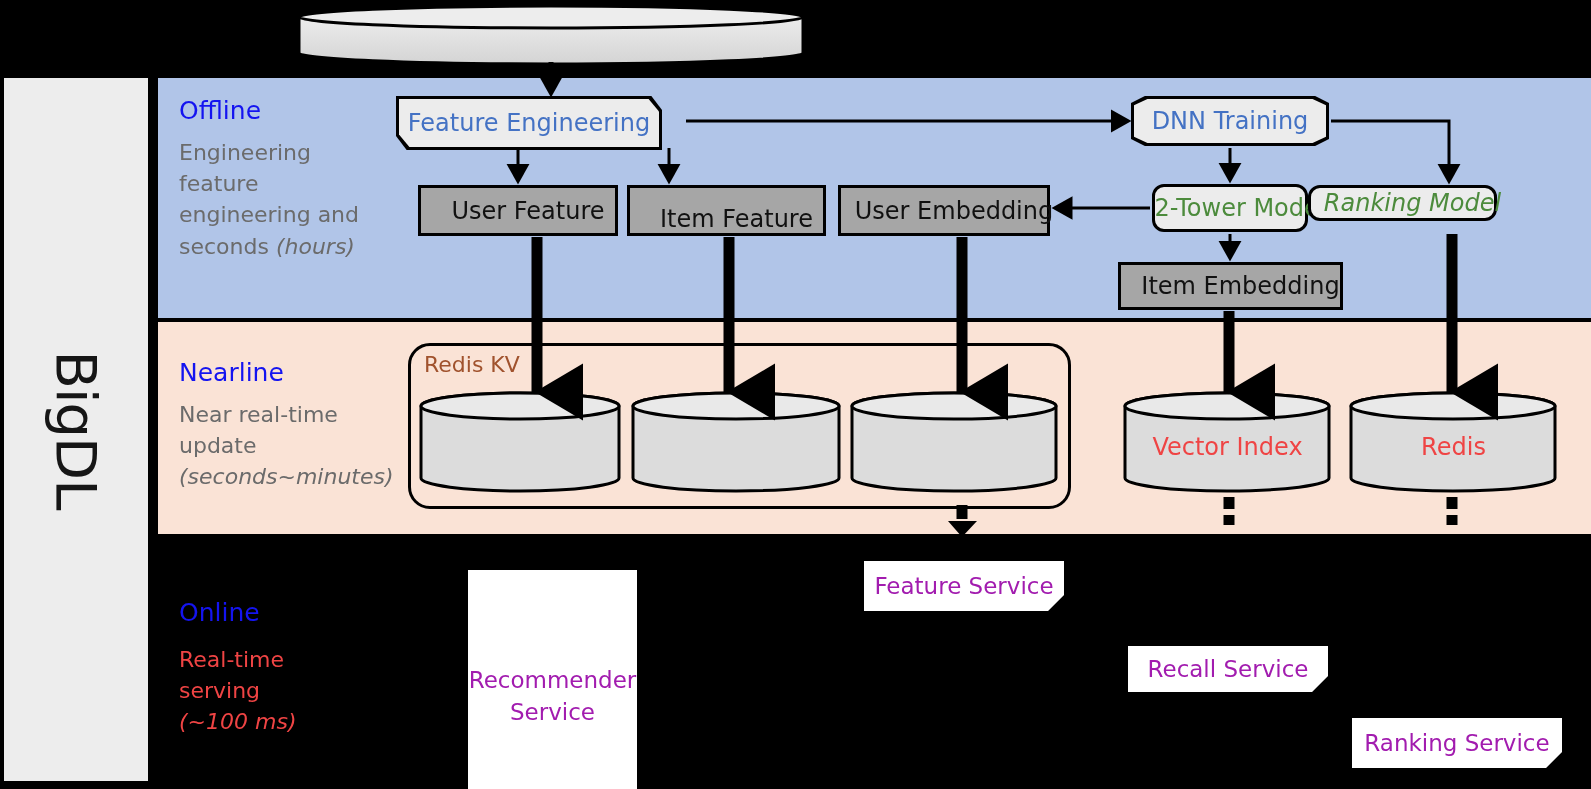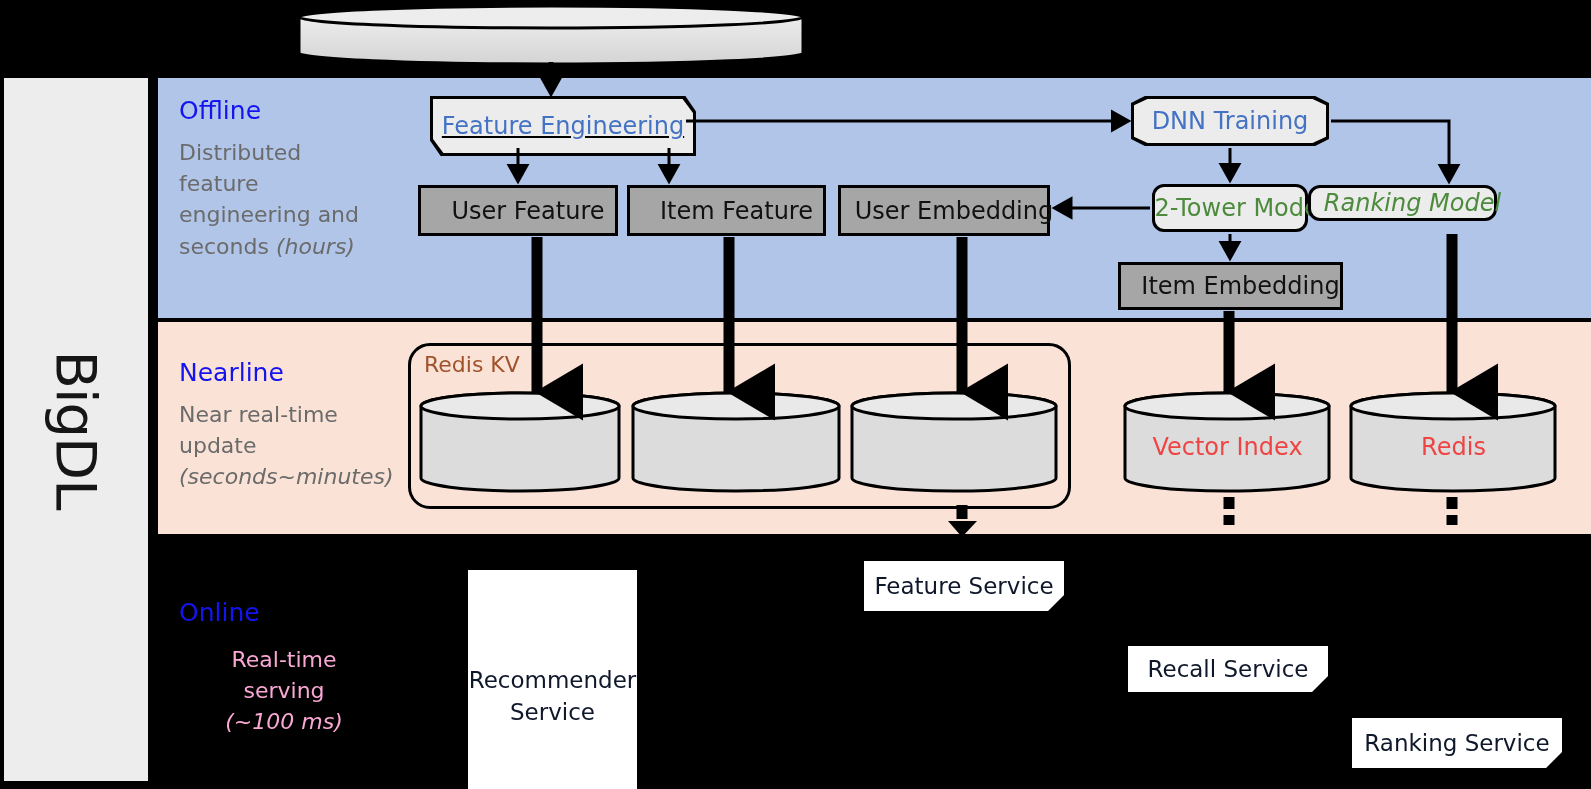--- a/index.html
+++ b/index.html
@@ -53,21 +53,21 @@
   .band-desc {
     position: absolute;
     color: #6B6B6B;
     font-size: 22px;
     line-height: 1.42;
     font-family: "DejaVu Sans", sans-serif;
     width: 210px;
   }
   .band-desc .it { font-style: italic; }
   #online-title { color: #1414F0; }
-  #online-desc  { color: #f9a8d4; text-align: center; }
+  #online-desc  { color: #ef4444; }
 
   
   .node {
     position: absolute;
     display: flex;
     align-items: center;
     justify-content: center;
     text-align: center;
     font-family: "DejaVu Sans", sans-serif;
     white-space: nowrap;
@@ -161,21 +161,21 @@
   }
 
   
   .note {
     position: absolute;
     background: #FFFFFF;
     display: flex;
     align-items: center;
     justify-content: center;
     text-align: center;
-    color: #0f172a;
+    color: #a21caf;
     font-family: "DejaVu Sans", sans-serif;
     clip-path: polygon(0 0, 100% 0, 100% calc(100% - 16px), calc(100% - 16px) 100%, 0 100%);
   }
   .note .fold {
     position: absolute;
     right: 0; bottom: 0;
     width: 16px; height: 16px;
     background: #BFBFBF;
     clip-path: polygon(100% 0, 100% 100%, 0 100%);
   }
@@ -191,21 +191,21 @@
   <div id="bigdl-rail">
     <div id="bigdl-label">BigDL</div>
   </div>
 
   <div class="band" id="band-offline"></div>
   <div class="band" id="band-nearline"></div>
   <div class="band" id="band-online"></div>
 
   <div class="band-title" style="left:179px; top:96px;">Offline</div>
   <div class="band-desc" style="left:179px; top:137px;">
-    <span>Distributed</span><br>
+    <span>Engineering</span><br>
     <span>feature</span><br>
     <span>engineering and</span><br>
     <span>seconds </span><span class="it">(hours)</span>
   </div>
 
   <div class="band-title" style="left:179px; top:358px;">Nearline</div>
   <div class="band-desc" style="left:179px; top:399px; width:230px;">
     <span>Near real-time</span><br>
     <span>update</span><br>
     <span class="it">(seconds~minutes)</span>
@@ -224,32 +224,32 @@
         <linearGradient id="cgrad" x1="0" y1="0" x2="0" y2="1">
           <stop offset="0%" stop-color="#F2F2F2"></stop>
           <stop offset="100%" stop-color="#D4D4D4"></stop>
         </linearGradient>
       </defs>
       <path d="M3,13 a252,11 0 0 1 504,0 L507,49 a252,11 0 0 1 -504,0 Z" fill="url(#cgrad)" stroke="#000" stroke-width="3"></path>
       <ellipse cx="255" cy="13" rx="252" ry="11" fill="#EDEDED" stroke="#000" stroke-width="3"></ellipse>
     </svg>
   </div>
 
-  <div class="cutbox-wrap" style="left:430px; top:96px; width:266px; height:60px;text-decoration:underline;">
+  <div class="cutbox-wrap" style="left:396px; top:96px; width:266px; height:54px;">
     <div class="cutbox-inner blue-text">Feature Engineering</div>
   </div>
 
   <div class="card-notch-wrap" style="left:1131px; top:96px; width:198px; height:50px;">
     <div class="card-notch-inner blue-text">DNN Training</div>
   </div>
 
   <div class="node rect-gray" style="left:418px; top:185px; width:200px; height:51px;">
     <span>User Feature</span>
   </div>
-  <div class="node rect-gray" style="left:627px; top:185px; width:199px; height:51px;">
+  <div class="node rect-gray" style="left:627px; top:185px; width:199px; height:51px;align-items:flex-end;">
     <span>Item Feature</span>
   </div>
   <div class="node rect-gray" style="left:838px; top:185px; width:212px; height:51px;">
     <span>User Embedding</span>
   </div>
   <div class="node rect-gray" style="left:1118px; top:262px; width:225px; height:48px;">
     <span>Item Embedding</span>
   </div>
 
   <div class="node rounded-light green-text" style="left:1152px; top:184px; width:156px; height:48px;">

